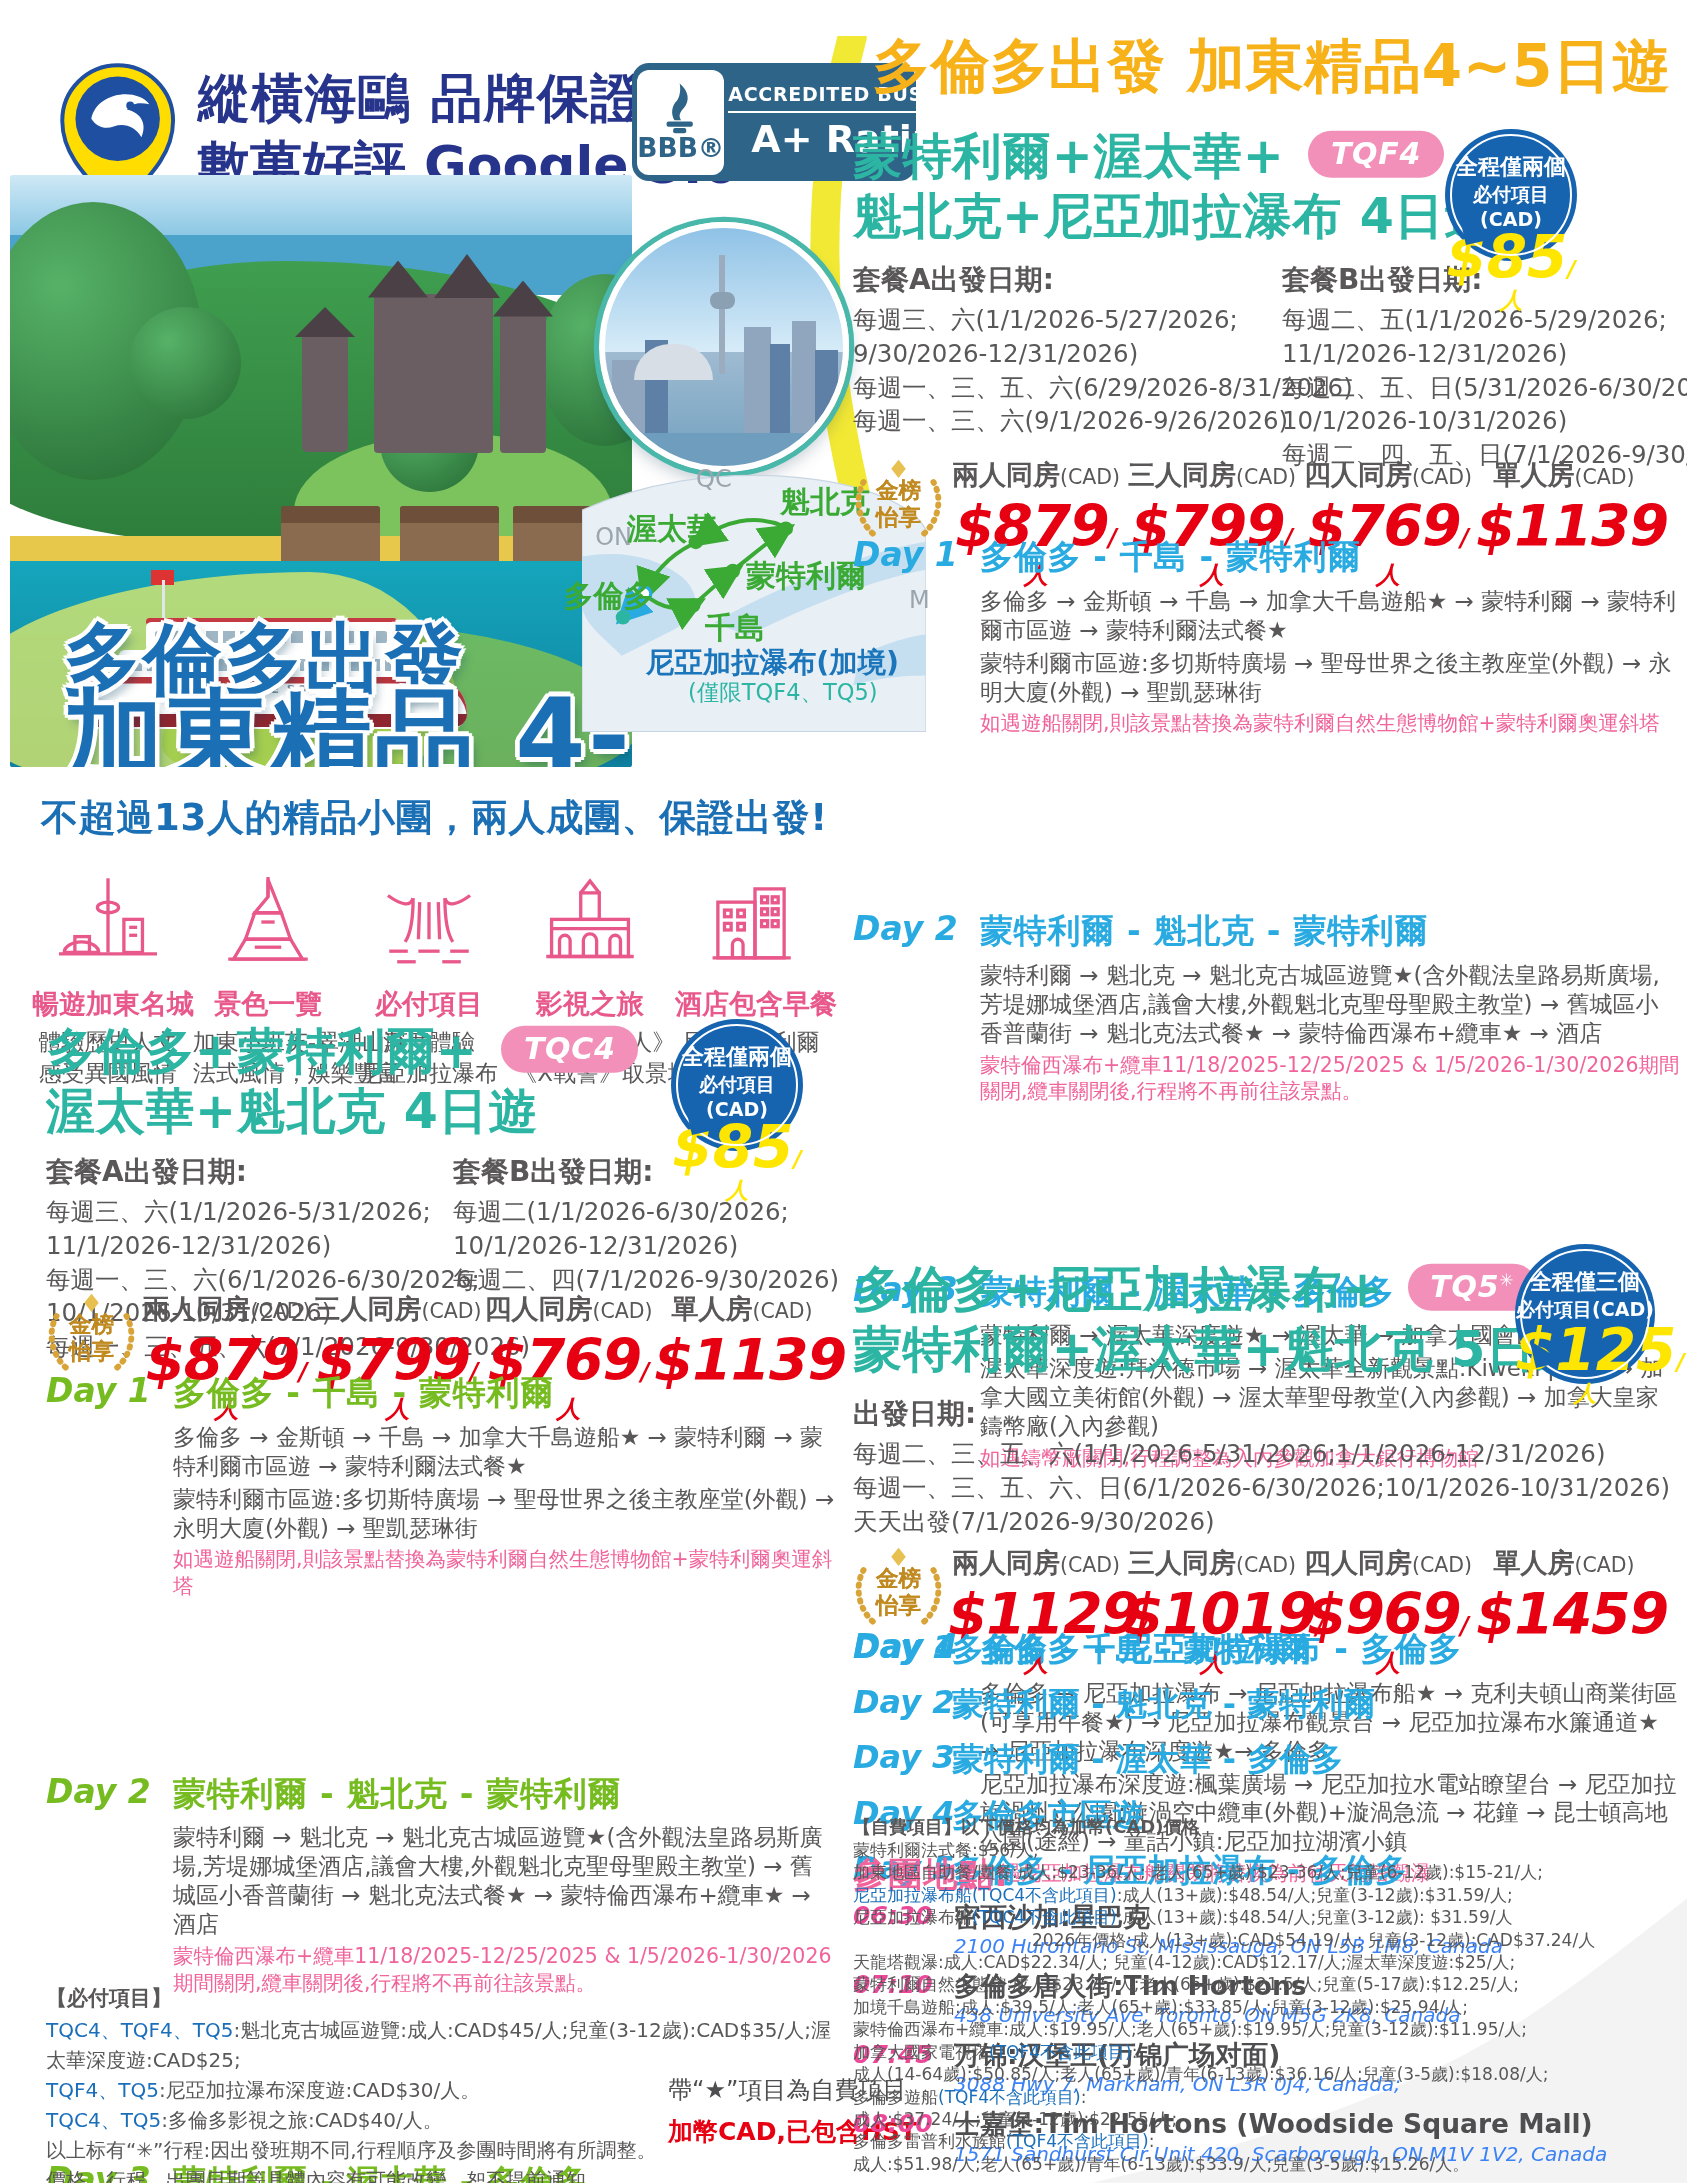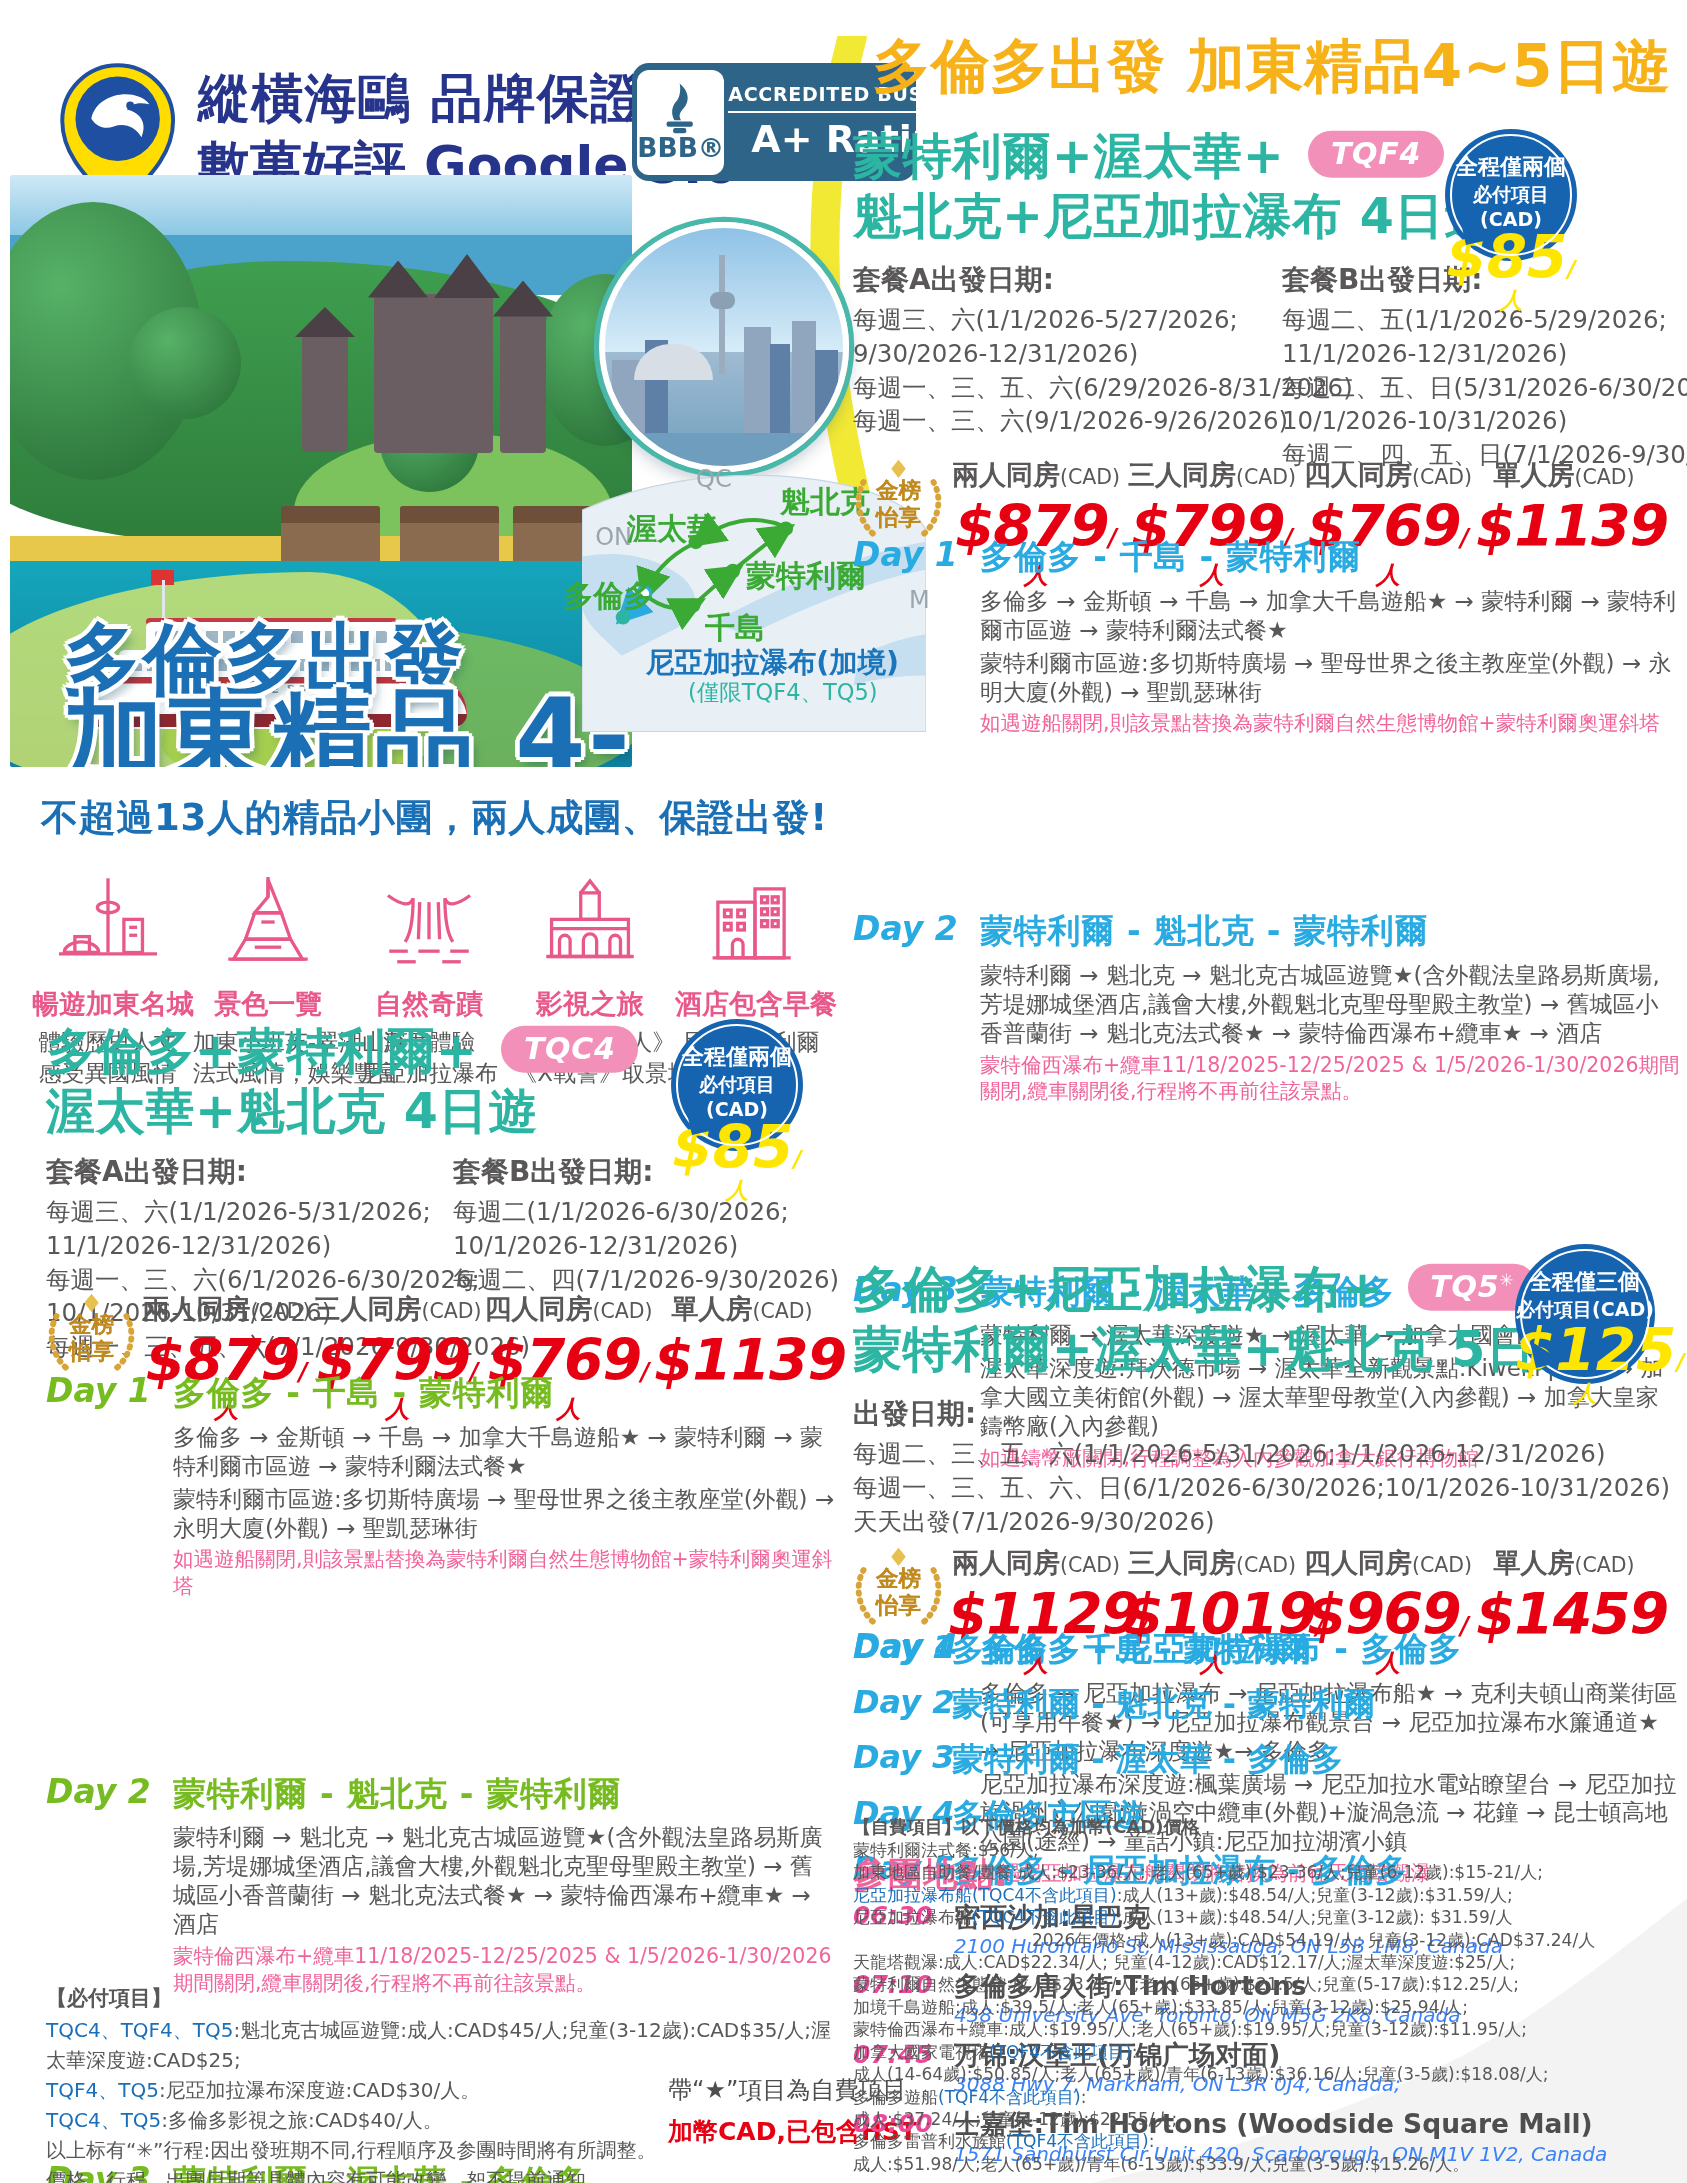--- a/index.html
+++ b/index.html
@@ -291,21 +291,21 @@
         <path d="M104,38 C104,70 108,92 116,104"></path>
       <line x1="66" y1="44" x2="64" y2="100"></line>
         <line x1="80" y1="44" x2="80" y2="100"></line>
         <line x1="94" y1="44" x2="96" y2="100"></line>
       <line x1="20" y1="118" x2="48" y2="118"></line>
         <line x1="64" y1="118" x2="96" y2="118"></line>
         <line x1="112" y1="118" x2="140" y2="118"></line>
       <line x1="32" y1="134" x2="60" y2="134"></line>
         <line x1="100" y1="134" x2="128" y2="134"></line>
     </svg>
-    <div class="ft">自然奇蹟</div>
+    <div class="ft">必付項目</div>
     <div class="fd"><span>深度體驗</span><br><span>尼亞加拉瀑布</span></div>
   </div>
   <div class="feat">
     <svg width="106" height="106" viewBox="0 0 160 160" fill="none" stroke="#E9588A" stroke-width="5">
       <rect x="66" y="30" width="28" height="40"></rect>
         <path d="M66,30 L80,12 L94,30"></path>
       <rect x="22" y="70" width="116" height="56"></rect>
       <path d="M34,126 v-24 a8,8 0 0 1 16,0 v24"></path>
         <path d="M70,126 v-24 a10,10 0 0 1 20,0 v24"></path>
         <path d="M110,126 v-24 a8,8 0 0 1 16,0 v24"></path>

